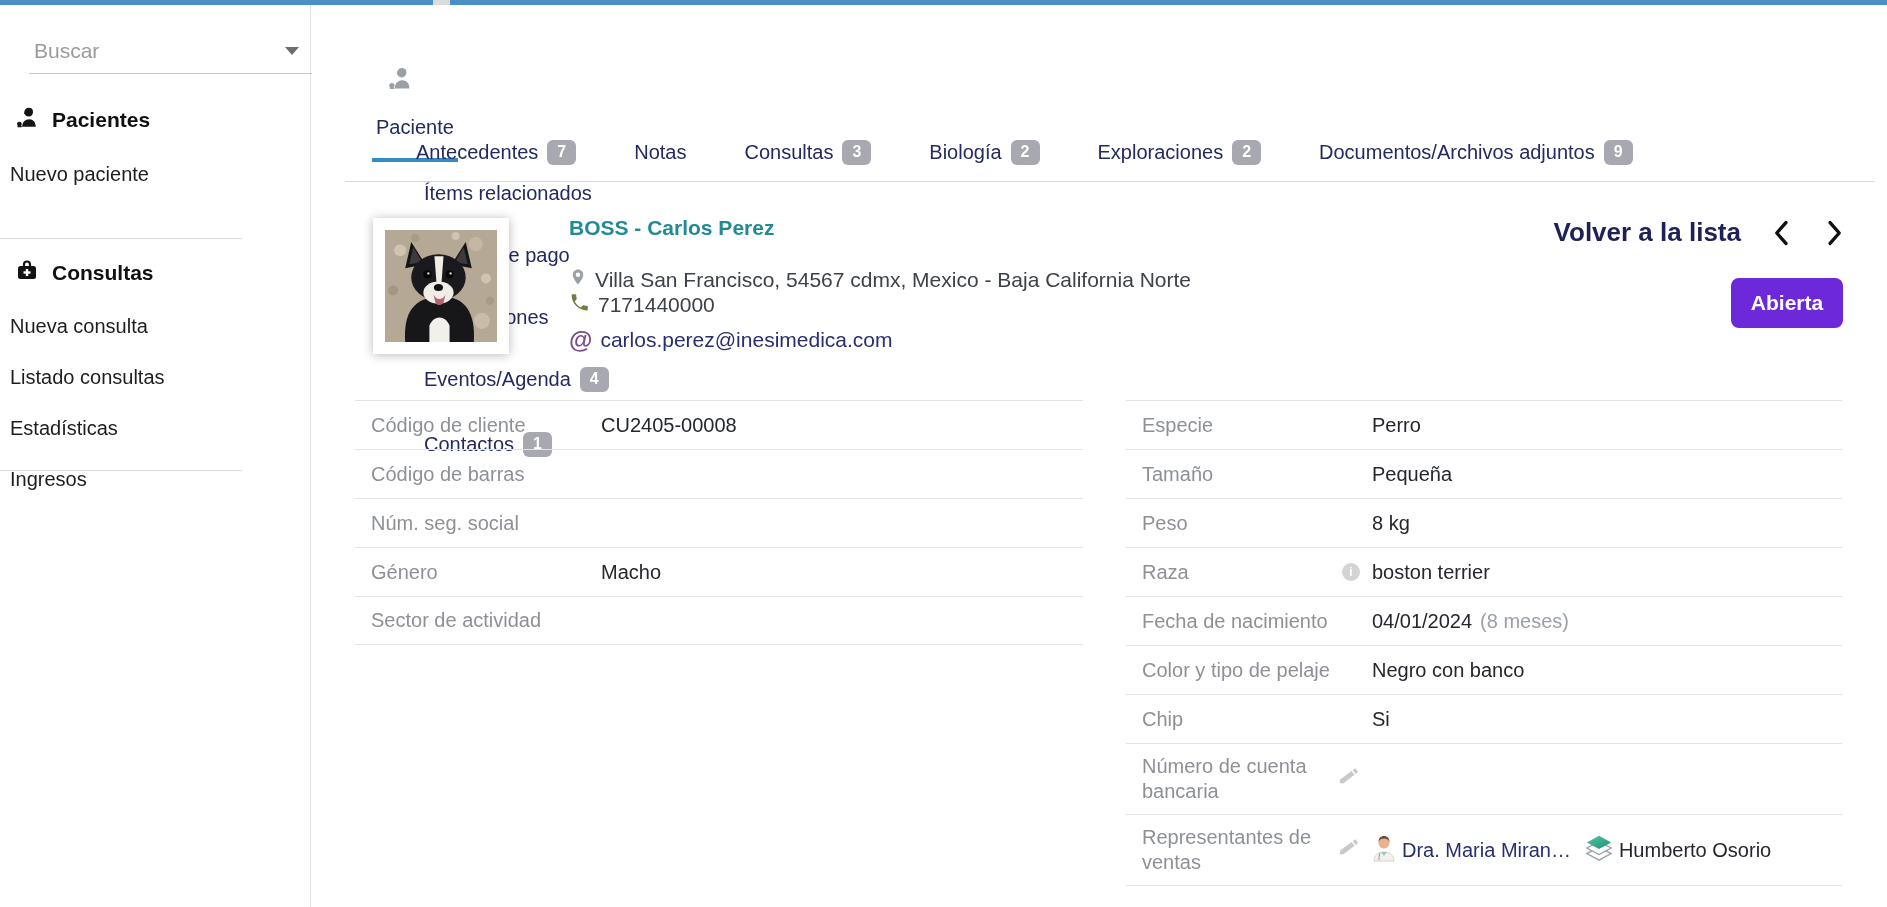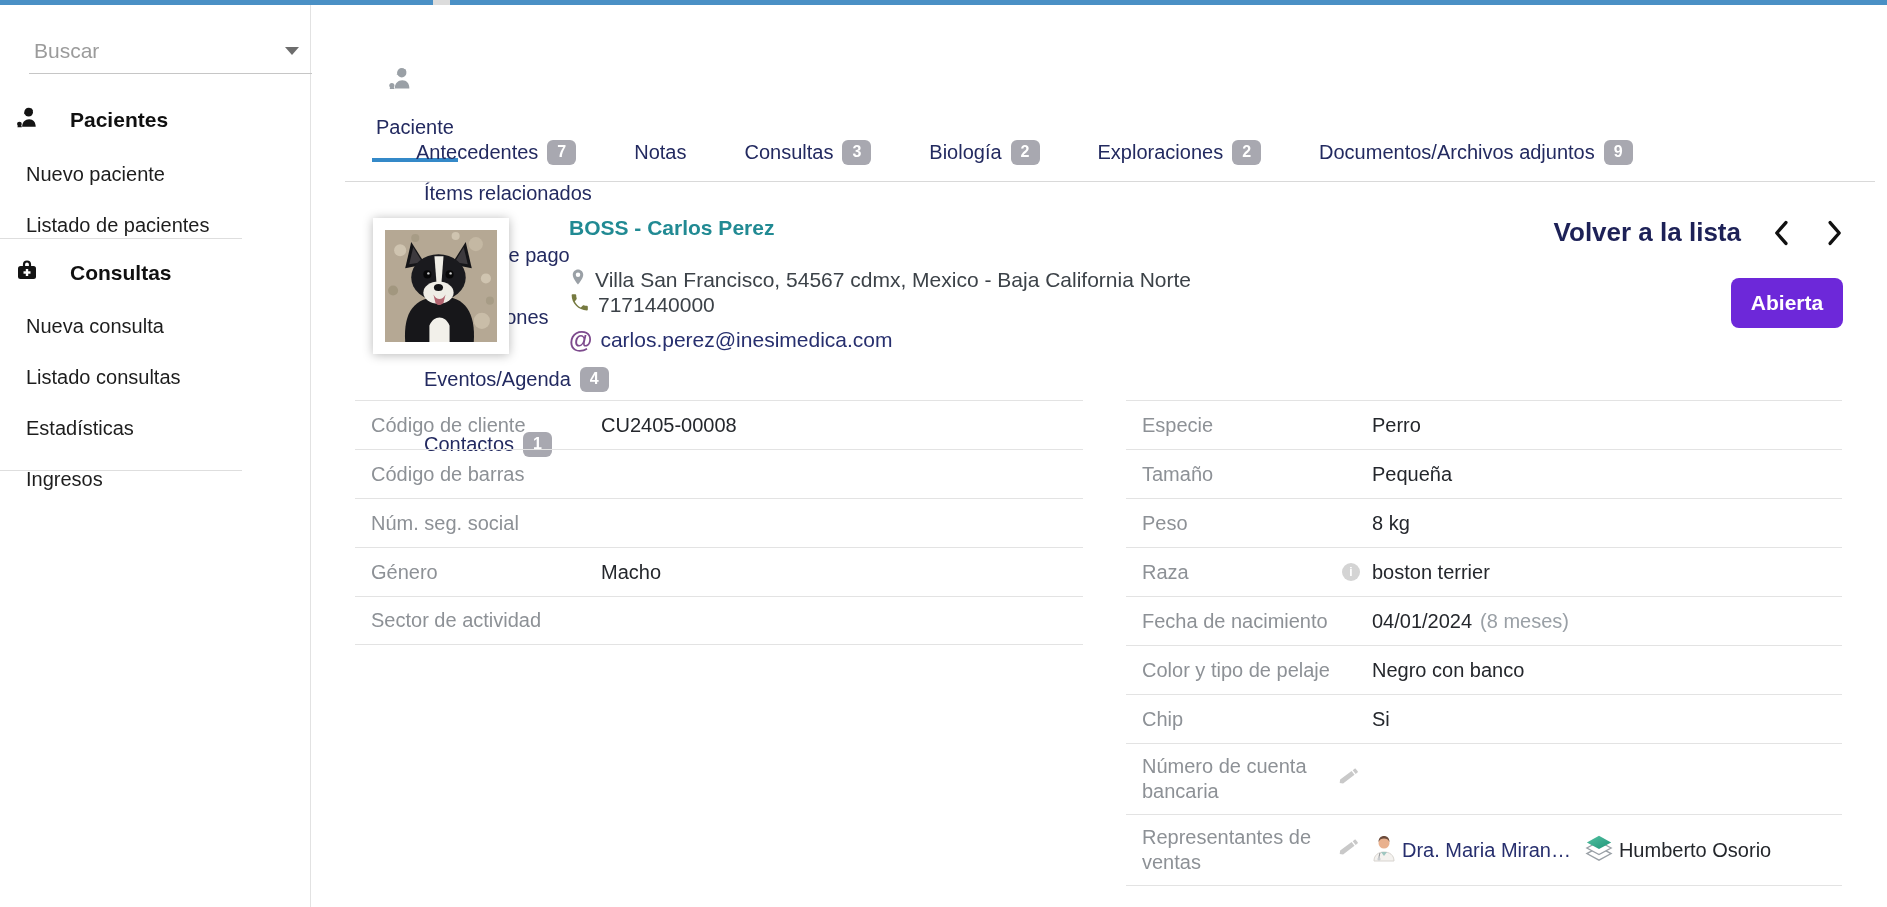--- a/index.html
+++ b/index.html
@@ -12,23 +12,23 @@
 
   
   .sidebar { position:absolute; left:0; top:5px; width:311px; height:902px;
     background:#fff; border-right:1px solid #e2e2e2; }
   .searchbox { position:absolute; left:12px; top:23px; width:284px; height:46px;
     border-bottom:1px solid #c6c6c6; display:flex; align-items:center; cursor:pointer;margin-left:17px; }
   .searchbox .ph { color:#9b9b9b; font-size:21px; padding-left:5px; flex:1; }
   .caret { width:0; height:0; border-left:7px solid transparent; border-right:7px solid transparent;
     border-top:8px solid #6d6d6d; margin-right:14px; }
   .side-section { position:absolute; left:0; width:311px; }
-  .side-heading { display:flex; align-items:center; gap:30px; padding-left:14px;
+  .side-heading { display:flex; align-items:center; gap:12px; padding-left:14px;
     font-size:21px; font-weight:bold; color:#101010; }
-  .side-item { padding-left:26px; font-size:20px; color:#1d1d1d; cursor:pointer; margin-top:28px; }
+  .side-item { padding-left:10px; font-size:20px; color:#1d1d1d; cursor:pointer; margin-top:28px; }
   .side-divider { position:absolute; left:0; width:242px; height:1px; background:#dedede; }
 
   
   .content { position:absolute; left:312px; top:5px; width:1575px; height:902px; background:#fff; }
 
   .tabs-row1 { position:absolute; left:60px; top:43px; display:flex; align-items:flex-start;flex-direction:column; }
   .tabs-row1 .tab-icon-wrap { margin:16px 44px 0 14px; }
   .tab { font-size:20px; color:#232a60; padding:20px 4px 19px; cursor:pointer; white-space:nowrap; }
   .tab.active { border-bottom:4px solid #3489c8; }
   .tabs-row1 .tab + .tab { margin-left:48px; }
@@ -98,21 +98,20 @@
           <span><svg width="26" height="26" viewBox="0 0 24 24" fill="#141414">
               <circle cx="13.5" cy="7.5" r="4"></circle>
               <path d="M9 9.5 L12 5 L16.5 4.2 L17.5 6.5 Z"></path>
               <path d="M7.5 21c0-4.4 2.8-7 6.5-7s6 2.6 6 7z"></path>
               <circle cx="5" cy="18.5" r="2.2"></circle>
               <path d="M3.2 21.5c0-1.5 1-2.3 2-2.3s2 .8 2 2.3z"></path>
             </svg></span>
           <span>Pacientes</span>
         </div>
         <div class="side-item">Nuevo paciente</div>
-        <div class="side-item">Listado de pacientes</div>
       </div>
       <div class="side-divider" style="top: 233px;"></div>
       <div class="side-section" style="top: 253px;">
         <div class="side-heading">
           <span><svg width="26" height="24" viewBox="0 0 24 24">
               <path d="M9 8V6.5A3 3 0 0 1 15 6.5V8" fill="none" stroke="#141414" stroke-width="2.2"></path>
               <rect x="3" y="8" width="18" height="13" rx="2.5" fill="#141414"></rect>
               <rect x="10.8" y="11" width="2.4" height="7" fill="#fff"></rect>
               <rect x="8.5" y="13.3" width="7" height="2.4" fill="#fff"></rect>
             </svg></span>

